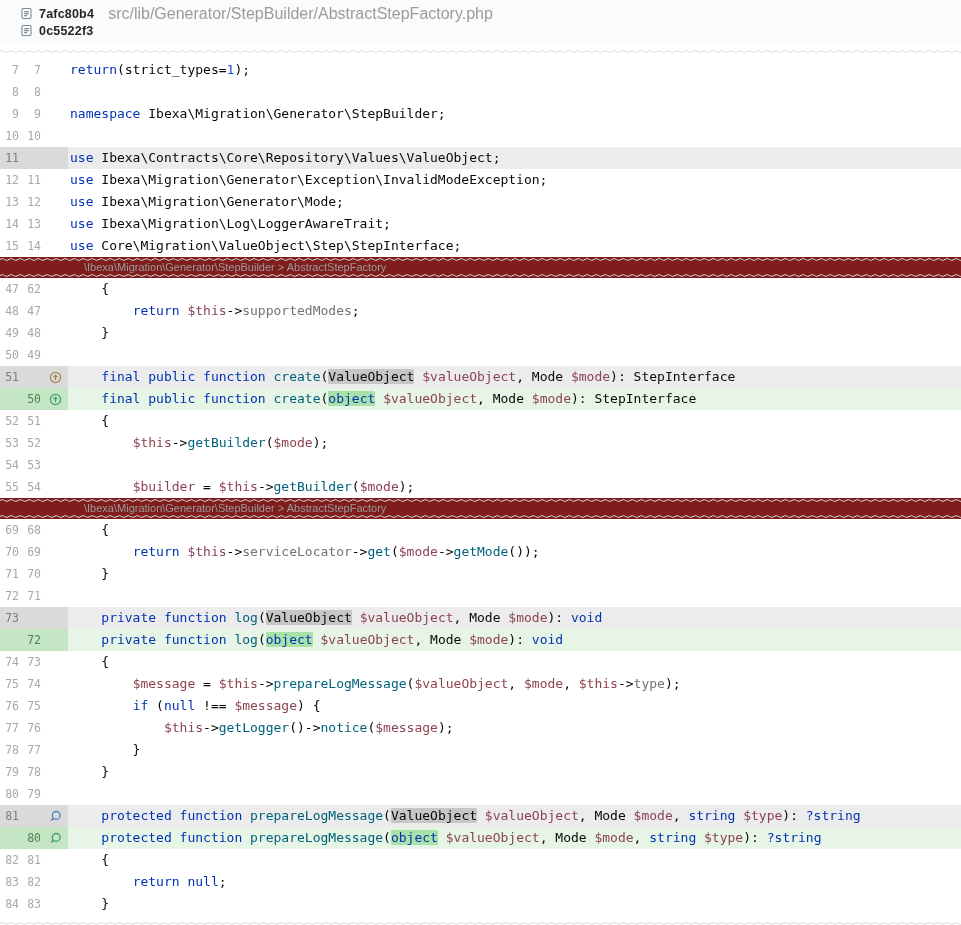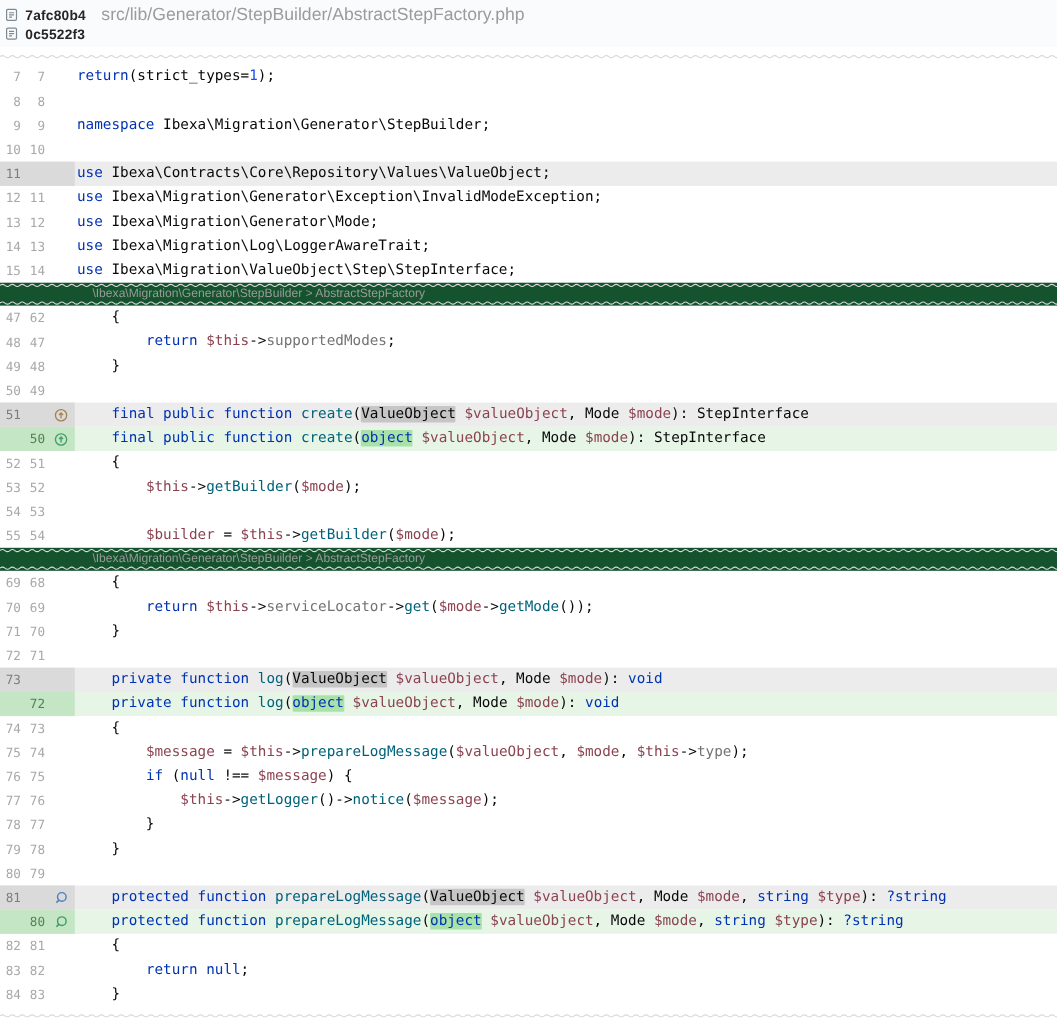--- a/index.html
+++ b/index.html
@@ -1,32 +1,32 @@
 <!DOCTYPE html>
 <html style="--removed-line: #ececec; --removed-word: #c6c6c6; --added-line: #e6f5e6; --added-word: #a9e2a9;"><head>
 <meta charset="utf-8">
 <style>
   *{box-sizing:border-box;margin:0;padding:0}
   html,body{width:961px;height:925px;overflow:hidden;background:#ffffff;
     font-family:"Liberation Sans",sans-serif}
   .app{width:961px;height:925px;overflow:hidden;display:flex;flex-direction:column}
 
   
-  .header{background:#fafbfc;padding:5px 4px 4px;flex:0 0 auto}
+  .header{background:#fafbfc;padding:5px 20px 4px;flex:0 0 auto}
   .hrow{display:flex;align-items:center;height:17px;gap:6px}
   .revicon{width:13px;height:13px;color:#7d8a92;display:inline-flex;flex:0 0 auto}
   .revicon svg{width:13px;height:13px}
   .hash{font-weight:700;font-size:12.5px;color:#262626;letter-spacing:.2px}
   .fpath{font-size:16px;color:#9b9b9b;margin-left:8px}
 
   
   .wave{display:block}
   .band-top{height:16px;padding-top:6px;background:#fff;flex:0 0 auto}
   .band-bottom{height:11px;padding-top:6px;background:#fff;flex:0 0 auto}
-  .sep{height:21px;background:#14532d;cursor:pointer}
+  .sep{height:21px;background:#7f1d1d;cursor:pointer}
   .sep-label{height:11px;line-height:11px;font-size:11px;color:#9a9a9a;padding-left:84px;
     white-space:pre}
 
   
   .content{flex:0 0 auto}
   .row{display:flex;height:22px;font-family:"DejaVu Sans Mono",monospace;font-size:13px;
     white-space:pre;background:#fff}
   .gut{flex:0 0 68px;display:flex;align-items:center;height:22px}
   .num{width:19px;text-align:right;font-size:11.5px;color:#a8a8a8;
     font-family:"DejaVu Sans Mono",monospace}
@@ -92,21 +92,21 @@
 
   <div class="content">
       <div class="row same"><span class="gut"><span class="num old">7</span><span class="num new">7</span><span class="gicon"></span></span><span class="code"><span class="k">return</span><span class="t">(strict_types=</span><span class="n">1</span><span class="t">);</span></span></div>
       <div class="row same"><span class="gut"><span class="num old">8</span><span class="num new">8</span><span class="gicon"></span></span><span class="code"></span></div>
       <div class="row same"><span class="gut"><span class="num old">9</span><span class="num new">9</span><span class="gicon"></span></span><span class="code"><span class="k">namespace</span><span class="t"> Ibexa\Migration\Generator\StepBuilder;</span></span></div>
       <div class="row same"><span class="gut"><span class="num old">10</span><span class="num new">10</span><span class="gicon"></span></span><span class="code"></span></div>
       <div class="row removed"><span class="gut"><span class="num old">11</span><span class="num new"></span><span class="gicon"></span></span><span class="code"><span class="k">use</span><span class="t"> Ibexa\Contracts\Core\Repository\Values\ValueObject;</span></span></div>
       <div class="row same"><span class="gut"><span class="num old">12</span><span class="num new">11</span><span class="gicon"></span></span><span class="code"><span class="k">use</span><span class="t"> Ibexa\Migration\Generator\Exception\InvalidModeException;</span></span></div>
       <div class="row same"><span class="gut"><span class="num old">13</span><span class="num new">12</span><span class="gicon"></span></span><span class="code"><span class="k">use</span><span class="t"> Ibexa\Migration\Generator\Mode;</span></span></div>
       <div class="row same"><span class="gut"><span class="num old">14</span><span class="num new">13</span><span class="gicon"></span></span><span class="code"><span class="k">use</span><span class="t"> Ibexa\Migration\Log\LoggerAwareTrait;</span></span></div>
-      <div class="row same"><span class="gut"><span class="num old">15</span><span class="num new">14</span><span class="gicon"></span></span><span class="code"><span class="k">use</span><span class="t"> Ibexa\Migration\ValueObject\Step\StepInterface;</span></span></div>
+      <div class="row same"><span class="gut"><span class="num old">15</span><span class="num new">14</span><span class="gicon"></span></span><span class="code"><span class="k">use</span><span class="t"> Core\Migration\ValueObject\Step\StepInterface;</span></span></div>
       <div class="sep">
         <svg class="wave" width="961" height="5">
           <path d="M0 2.5 Q2.2 0.6 4.5 2.5 T9 2.5 T13.5 2.5 T18 2.5 T22.5 2.5 T27 2.5 T31.5 2.5 T36 2.5 T40.5 2.5 T45 2.5 T49.5 2.5 T54 2.5 T58.5 2.5 T63 2.5 T67.5 2.5 T72 2.5 T76.5 2.5 T81 2.5 T85.5 2.5 T90 2.5 T94.5 2.5 T99 2.5 T103.5 2.5 T108 2.5 T112.5 2.5 T117 2.5 T121.5 2.5 T126 2.5 T130.5 2.5 T135 2.5 T139.5 2.5 T144 2.5 T148.5 2.5 T153 2.5 T157.5 2.5 T162 2.5 T166.5 2.5 T171 2.5 T175.5 2.5 T180 2.5 T184.5 2.5 T189 2.5 T193.5 2.5 T198 2.5 T202.5 2.5 T207 2.5 T211.5 2.5 T216 2.5 T220.5 2.5 T225 2.5 T229.5 2.5 T234 2.5 T238.5 2.5 T243 2.5 T247.5 2.5 T252 2.5 T256.5 2.5 T261 2.5 T265.5 2.5 T270 2.5 T274.5 2.5 T279 2.5 T283.5 2.5 T288 2.5 T292.5 2.5 T297 2.5 T301.5 2.5 T306 2.5 T310.5 2.5 T315 2.5 T319.5 2.5 T324 2.5 T328.5 2.5 T333 2.5 T337.5 2.5 T342 2.5 T346.5 2.5 T351 2.5 T355.5 2.5 T360 2.5 T364.5 2.5 T369 2.5 T373.5 2.5 T378 2.5 T382.5 2.5 T387 2.5 T391.5 2.5 T396 2.5 T400.5 2.5 T405 2.5 T409.5 2.5 T414 2.5 T418.5 2.5 T423 2.5 T427.5 2.5 T432 2.5 T436.5 2.5 T441 2.5 T445.5 2.5 T450 2.5 T454.5 2.5 T459 2.5 T463.5 2.5 T468 2.5 T472.5 2.5 T477 2.5 T481.5 2.5 T486 2.5 T490.5 2.5 T495 2.5 T499.5 2.5 T504 2.5 T508.5 2.5 T513 2.5 T517.5 2.5 T522 2.5 T526.5 2.5 T531 2.5 T535.5 2.5 T540 2.5 T544.5 2.5 T549 2.5 T553.5 2.5 T558 2.5 T562.5 2.5 T567 2.5 T571.5 2.5 T576 2.5 T580.5 2.5 T585 2.5 T589.5 2.5 T594 2.5 T598.5 2.5 T603 2.5 T607.5 2.5 T612 2.5 T616.5 2.5 T621 2.5 T625.5 2.5 T630 2.5 T634.5 2.5 T639 2.5 T643.5 2.5 T648 2.5 T652.5 2.5 T657 2.5 T661.5 2.5 T666 2.5 T670.5 2.5 T675 2.5 T679.5 2.5 T684 2.5 T688.5 2.5 T693 2.5 T697.5 2.5 T702 2.5 T706.5 2.5 T711 2.5 T715.5 2.5 T720 2.5 T724.5 2.5 T729 2.5 T733.5 2.5 T738 2.5 T742.5 2.5 T747 2.5 T751.5 2.5 T756 2.5 T760.5 2.5 T765 2.5 T769.5 2.5 T774 2.5 T778.5 2.5 T783 2.5 T787.5 2.5 T792 2.5 T796.5 2.5 T801 2.5 T805.5 2.5 T810 2.5 T814.5 2.5 T819 2.5 T823.5 2.5 T828 2.5 T832.5 2.5 T837 2.5 T841.5 2.5 T846 2.5 T850.5 2.5 T855 2.5 T859.5 2.5 T864 2.5 T868.5 2.5 T873 2.5 T877.5 2.5 T882 2.5 T886.5 2.5 T891 2.5 T895.5 2.5 T900 2.5 T904.5 2.5 T909 2.5 T913.5 2.5 T918 2.5 T922.5 2.5 T927 2.5 T931.5 2.5 T936 2.5 T940.5 2.5 T945 2.5 T949.5 2.5 T954 2.5 T958.5 2.5 T963 2.5 T967.5 2.5" fill="none" stroke="#d9d9d9" stroke-width="1"></path>
         </svg>
         <div class="sep-label">\Ibexa\Migration\Generator\StepBuilder &gt; AbstractStepFactory</div>
         <svg class="wave" width="961" height="5">
           <path d="M0 2.5 Q2.2 0.6 4.5 2.5 T9 2.5 T13.5 2.5 T18 2.5 T22.5 2.5 T27 2.5 T31.5 2.5 T36 2.5 T40.5 2.5 T45 2.5 T49.5 2.5 T54 2.5 T58.5 2.5 T63 2.5 T67.5 2.5 T72 2.5 T76.5 2.5 T81 2.5 T85.5 2.5 T90 2.5 T94.5 2.5 T99 2.5 T103.5 2.5 T108 2.5 T112.5 2.5 T117 2.5 T121.5 2.5 T126 2.5 T130.5 2.5 T135 2.5 T139.5 2.5 T144 2.5 T148.5 2.5 T153 2.5 T157.5 2.5 T162 2.5 T166.5 2.5 T171 2.5 T175.5 2.5 T180 2.5 T184.5 2.5 T189 2.5 T193.5 2.5 T198 2.5 T202.5 2.5 T207 2.5 T211.5 2.5 T216 2.5 T220.5 2.5 T225 2.5 T229.5 2.5 T234 2.5 T238.5 2.5 T243 2.5 T247.5 2.5 T252 2.5 T256.5 2.5 T261 2.5 T265.5 2.5 T270 2.5 T274.5 2.5 T279 2.5 T283.5 2.5 T288 2.5 T292.5 2.5 T297 2.5 T301.5 2.5 T306 2.5 T310.5 2.5 T315 2.5 T319.5 2.5 T324 2.5 T328.5 2.5 T333 2.5 T337.5 2.5 T342 2.5 T346.5 2.5 T351 2.5 T355.5 2.5 T360 2.5 T364.5 2.5 T369 2.5 T373.5 2.5 T378 2.5 T382.5 2.5 T387 2.5 T391.5 2.5 T396 2.5 T400.5 2.5 T405 2.5 T409.5 2.5 T414 2.5 T418.5 2.5 T423 2.5 T427.5 2.5 T432 2.5 T436.5 2.5 T441 2.5 T445.5 2.5 T450 2.5 T454.5 2.5 T459 2.5 T463.5 2.5 T468 2.5 T472.5 2.5 T477 2.5 T481.5 2.5 T486 2.5 T490.5 2.5 T495 2.5 T499.5 2.5 T504 2.5 T508.5 2.5 T513 2.5 T517.5 2.5 T522 2.5 T526.5 2.5 T531 2.5 T535.5 2.5 T540 2.5 T544.5 2.5 T549 2.5 T553.5 2.5 T558 2.5 T562.5 2.5 T567 2.5 T571.5 2.5 T576 2.5 T580.5 2.5 T585 2.5 T589.5 2.5 T594 2.5 T598.5 2.5 T603 2.5 T607.5 2.5 T612 2.5 T616.5 2.5 T621 2.5 T625.5 2.5 T630 2.5 T634.5 2.5 T639 2.5 T643.5 2.5 T648 2.5 T652.5 2.5 T657 2.5 T661.5 2.5 T666 2.5 T670.5 2.5 T675 2.5 T679.5 2.5 T684 2.5 T688.5 2.5 T693 2.5 T697.5 2.5 T702 2.5 T706.5 2.5 T711 2.5 T715.5 2.5 T720 2.5 T724.5 2.5 T729 2.5 T733.5 2.5 T738 2.5 T742.5 2.5 T747 2.5 T751.5 2.5 T756 2.5 T760.5 2.5 T765 2.5 T769.5 2.5 T774 2.5 T778.5 2.5 T783 2.5 T787.5 2.5 T792 2.5 T796.5 2.5 T801 2.5 T805.5 2.5 T810 2.5 T814.5 2.5 T819 2.5 T823.5 2.5 T828 2.5 T832.5 2.5 T837 2.5 T841.5 2.5 T846 2.5 T850.5 2.5 T855 2.5 T859.5 2.5 T864 2.5 T868.5 2.5 T873 2.5 T877.5 2.5 T882 2.5 T886.5 2.5 T891 2.5 T895.5 2.5 T900 2.5 T904.5 2.5 T909 2.5 T913.5 2.5 T918 2.5 T922.5 2.5 T927 2.5 T931.5 2.5 T936 2.5 T940.5 2.5 T945 2.5 T949.5 2.5 T954 2.5 T958.5 2.5 T963 2.5 T967.5 2.5" fill="none" stroke="#d9d9d9" stroke-width="1"></path>
         </svg>
       </div>
       <div class="row same"><span class="gut"><span class="num old">47</span><span class="num new">62</span><span class="gicon"></span></span><span class="code"><span class="t">    {</span></span></div>

